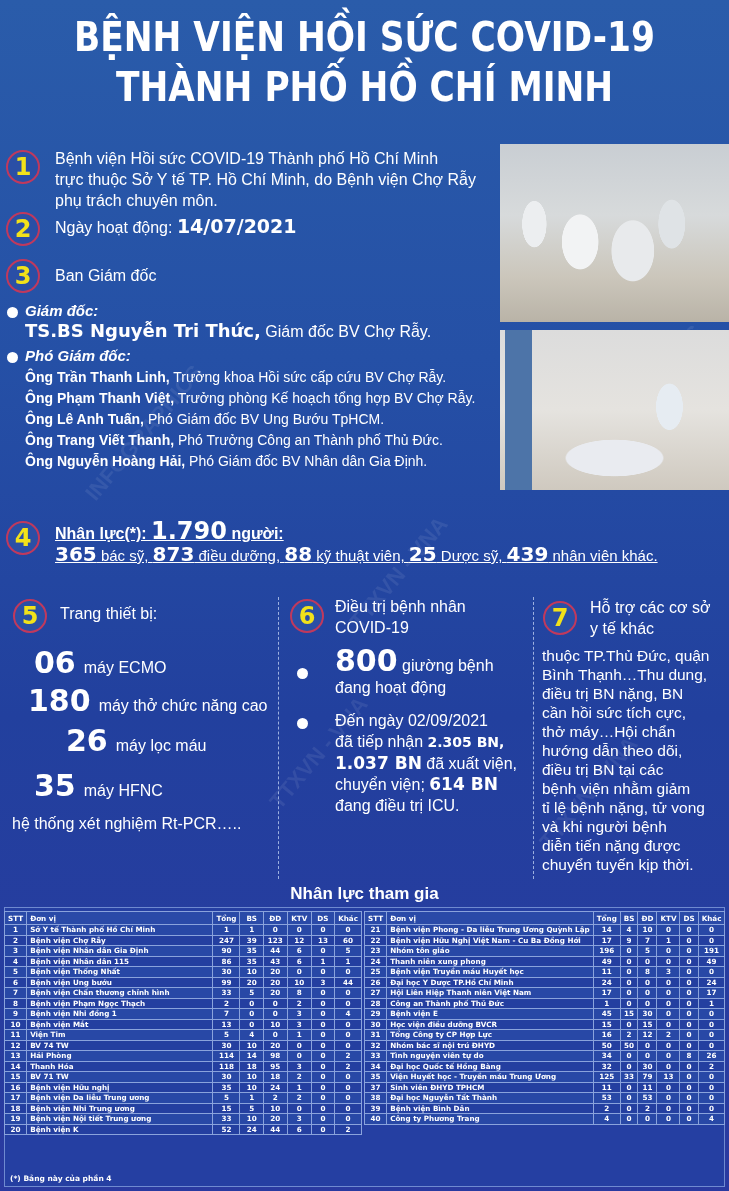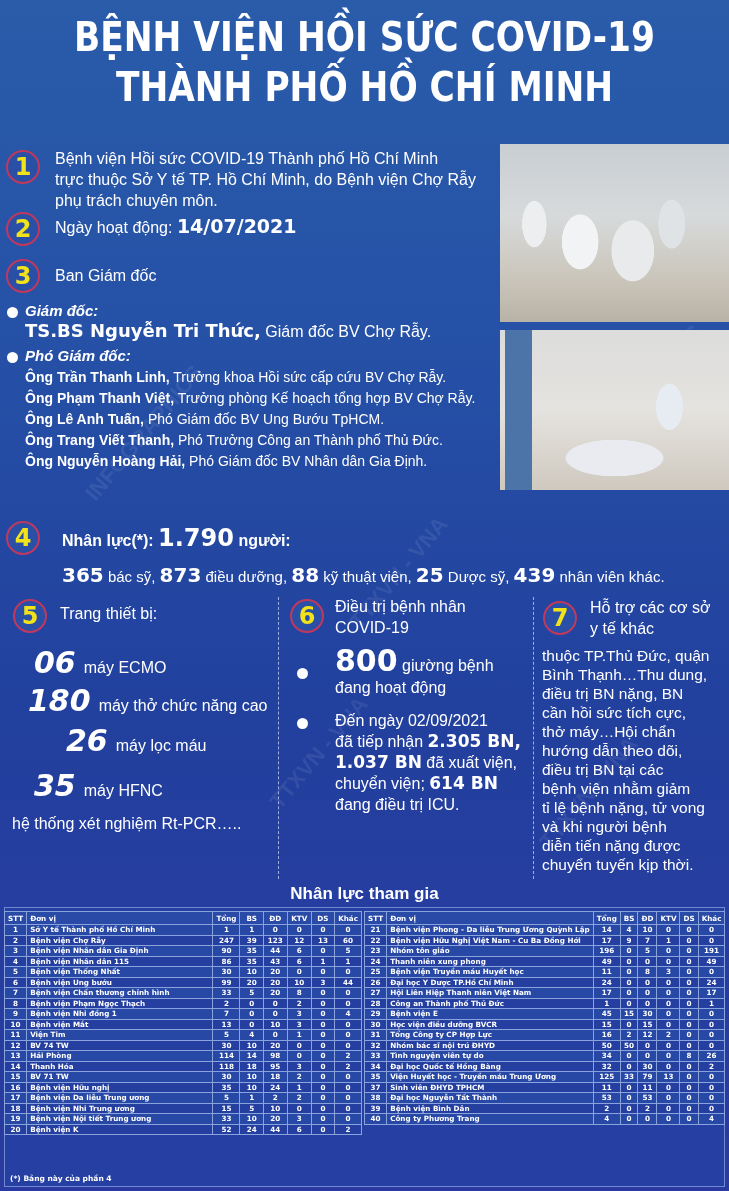--- a/index.html
+++ b/index.html
@@ -41,21 +41,21 @@
     background:
       radial-gradient(ellipse 80px 30px at 50% 80%, #e9ebf0 60%, transparent 62%),
       radial-gradient(ellipse 22px 38px at 74% 48%, #e6ecf2 60%, transparent 62%),
       linear-gradient(90deg, transparent 0, transparent 2%, #4d74a8 2%, #4d74a8 14%, transparent 14%),
       linear-gradient(180deg, #dcdcdc 0%, #e5e3df 50%, #cfc9bf 100%);
   }
   .bullet { position: absolute; width: 11px; height: 11px; border-radius: 50%; background: #fff; }
   .dash-v { position: absolute; width: 0; border-left: 1px dashed #9db1e0; }
   .big { font-weight: 700; font-family: "DejaVu Sans", sans-serif; }
   .equip-row { position: absolute; white-space: nowrap; }
-  .equip-num { font-size: 30px; font-weight: 700; font-family: "DejaVu Sans", sans-serif; vertical-align: baseline; font-style: italic; }
+  .equip-num { font-size: 30px; font-weight: 700; font-family: "DejaVu Sans", sans-serif; vertical-align: baseline; }
   .equip-lbl { font-size: 16px; margin-left: 8px; }
   .tbl-title { position: absolute; left: 0; top: 884px; width: 729px; text-align: center; font-size: 17px; font-weight: 700; }
   table.staff {
     position: absolute; border-collapse: collapse; font-size: 7.2px; font-weight: 700;
     font-family: "DejaVu Sans", sans-serif; top: 911px;
   }
   table.staff td, table.staff th {
     border: 1px solid #8aa3dc; height: 10.5px; padding: 0 3px; white-space: nowrap; line-height: 9px;
   }
   table.staff th { background: #2a4aa8; height: 13px; font-weight: 700; }
@@ -109,21 +109,21 @@
 <div class="txt b" style="left:25px;top:345px;font-style:italic;font-size:15px;">Phó Giám đốc:</div>
 <div class="txt" style="left:25px;top:367px;font-size:14px;line-height:21px;">
   <div><span class="b">Ông Trần Thanh Linh,</span><span> Trưởng khoa Hồi sức cấp cứu BV Chợ Rẫy.</span></div>
   <div><span class="b">Ông Phạm Thanh Việt,</span><span> Trưởng phòng Kế hoạch tổng hợp BV Chợ Rẫy.</span></div>
   <div><span class="b">Ông Lê Anh Tuấn,</span><span> Phó Giám đốc BV Ung Bướu TpHCM.</span></div>
   <div><span class="b">Ông Trang Viết Thanh,</span><span> Phó Trưởng Công an Thành phố Thủ Đức.</span></div>
   <div><span class="b">Ông Nguyễn Hoàng Hải,</span><span> Phó Giám đốc BV Nhân dân Gia Định.</span></div>
 </div>
 
 <div class="badge" style="left:6px;top:521px;">4</div>
-<div class="txt" style="left:62px;top:521px;font-size:16px;line-height:34px;">
+<div class="txt" style="left:55px;top:521px;font-size:16px;line-height:20px;text-decoration:underline;">
   <div>
     <span class="b">Nhân lực(*): </span><span class="big" style="font-size:24px;">1.790</span><span class="b"> người:</span>
   </div>
   <div style="margin-left:0;font-size:15px;">
     <span class="big" style="font-size:20px;">365</span><span> bác sỹ, </span><span class="big" style="font-size:20px;">873</span><span> điều dưỡng, </span><span class="big" style="font-size:20px;">88</span><span> kỹ thuật viên, </span><span class="big" style="font-size:20px;">25</span><span> Dược sỹ, </span><span class="big" style="font-size:20px;">439</span><span> nhân viên khác.</span>
   </div>
 </div>
 
 <div class="dash-v" style="left:278px;top:597px;height:282px;"></div>
 <div class="dash-v" style="left:533px;top:597px;height:282px;"></div>
@@ -142,21 +142,21 @@
   <div>COVID-19</div>
 </div>
 <div class="bullet" style="left:297px;top:668px;"></div>
 <div class="txt" style="left:335px;top:645px;">
   <div><span class="big" style="font-size:30px;line-height:32px;">800</span><span> giường bệnh</span></div>
   <div>đang hoạt động</div>
 </div>
 <div class="bullet" style="left:297px;top:718px;"></div>
 <div class="txt" style="left:335px;top:710px;line-height:21px;">
   <div>Đến ngày 02/09/2021</div>
-  <div><span>đã tiếp nhận </span><span class="big" style="font-size:17px;">2.305 BN,</span></div>
+  <div><span>đã tiếp nhận </span><span class="big" style="font-size:14px;">2.305 BN,</span></div>
   <div><span class="big" style="font-size:17px;">1.037 BN</span><span> đã xuất viện,</span></div>
   <div><span>chuyển viện; </span><span class="big" style="font-size:17px;">614 BN</span></div>
   <div>đang điều trị ICU.</div>
 </div>
 
 <div class="badge" style="left:543px;top:601px;">7</div>
 <div class="txt" style="left:590px;top:597px;">
   <div>Hỗ trợ các cơ sở</div>
   <div>y tế khác</div>
 </div>

